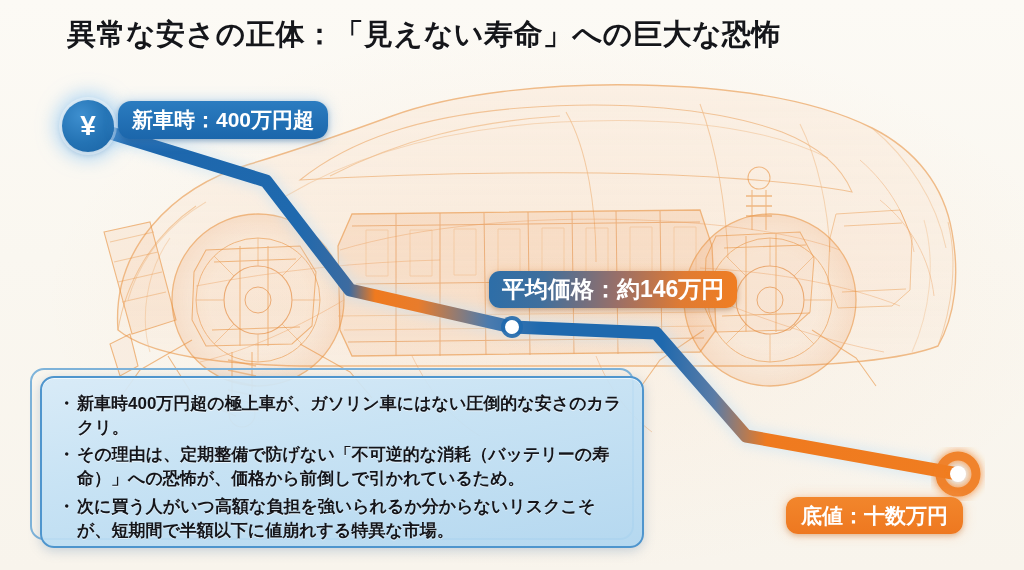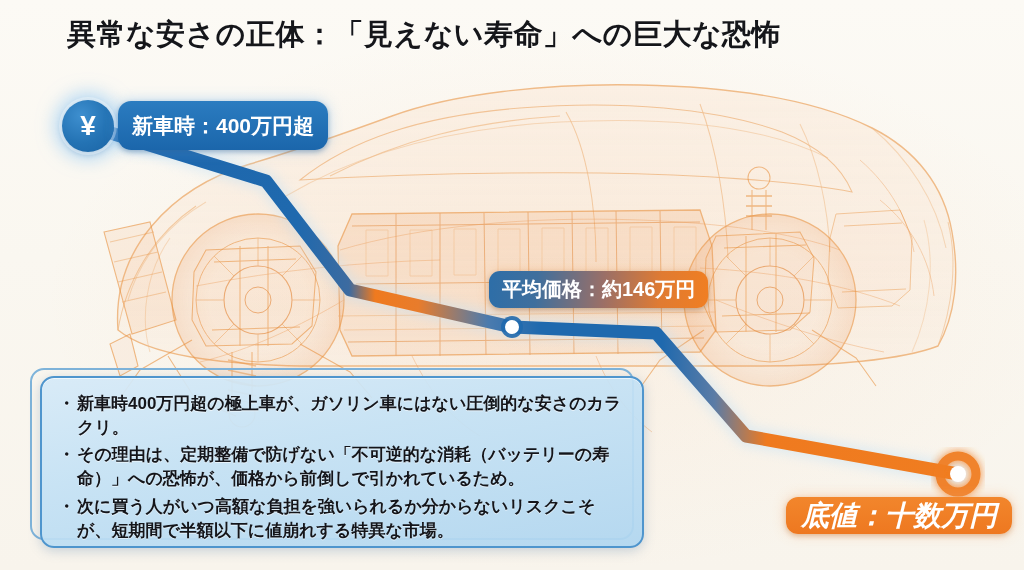--- a/index.html
+++ b/index.html
@@ -29,37 +29,36 @@
   
   #chart{position:absolute;left:0;top:0;width:1024px;height:570px;}
 
   
   .pill{
     position:absolute;display:flex;align-items:center;justify-content:center;
     color:#fff;font-weight:bold;white-space:nowrap;
     border-radius:14px;box-sizing:border-box;
   }
   .pill-start{
-    left:118px;top:101px;height:49px;padding:0 14px;font-size:21px;
+    left:118px;top:101px;height:38px;padding:0 14px;font-size:21px;
     background:linear-gradient(180deg,#2b7cc0 0%,#1b66ab 100%);
     border-radius:13px;
     box-shadow:0 2px 5px rgba(20,70,120,.33), 0 0 14px rgba(110,180,240,.45);
   }
   .pill-mid{
-    left:489px;top:271px;height:37px;padding:0 13px;font-size:20px;
+    left:489px;top:271px;height:37px;padding:0 13px;font-size:23px;
     background:linear-gradient(95deg,#2d6ea8 0%,#3f6f9d 22%,#9a6f67 52%,#e07b32 78%,#f07e22 100%);
     border-radius:11px;
     box-shadow:0 2px 5px rgba(90,70,50,.3), 0 0 12px rgba(240,160,90,.35);
   }
   .pill-end{
-    left:786px;top:497px;height:37px;padding:8px 15px;font-size:28px;
+    left:786px;top:497px;height:37px;padding:8px 15px;font-size:21px;
     background:linear-gradient(180deg,#f2862c 0%,#ee7820 100%);
     border-radius:12px;
     box-shadow:0 2px 5px rgba(170,90,20,.3), 0 0 13px rgba(250,170,110,.45);
-    font-style:italic;
   }
 
   
   .yen-badge{
     position:absolute;left:62px;top:100px;width:52px;height:52px;border-radius:50%;
     background:radial-gradient(circle at 36% 30%,#3e8fcf 0%,#2473b4 55%,#1a63a4 100%);
     box-shadow:0 0 0 3px rgba(255,255,255,.35), 0 0 18px 7px rgba(120,190,245,.55),
                0 2px 6px rgba(20,60,110,.35);
     display:flex;align-items:center;justify-content:center;
     color:#fff;font-size:28px;font-weight:bold;line-height:1;

